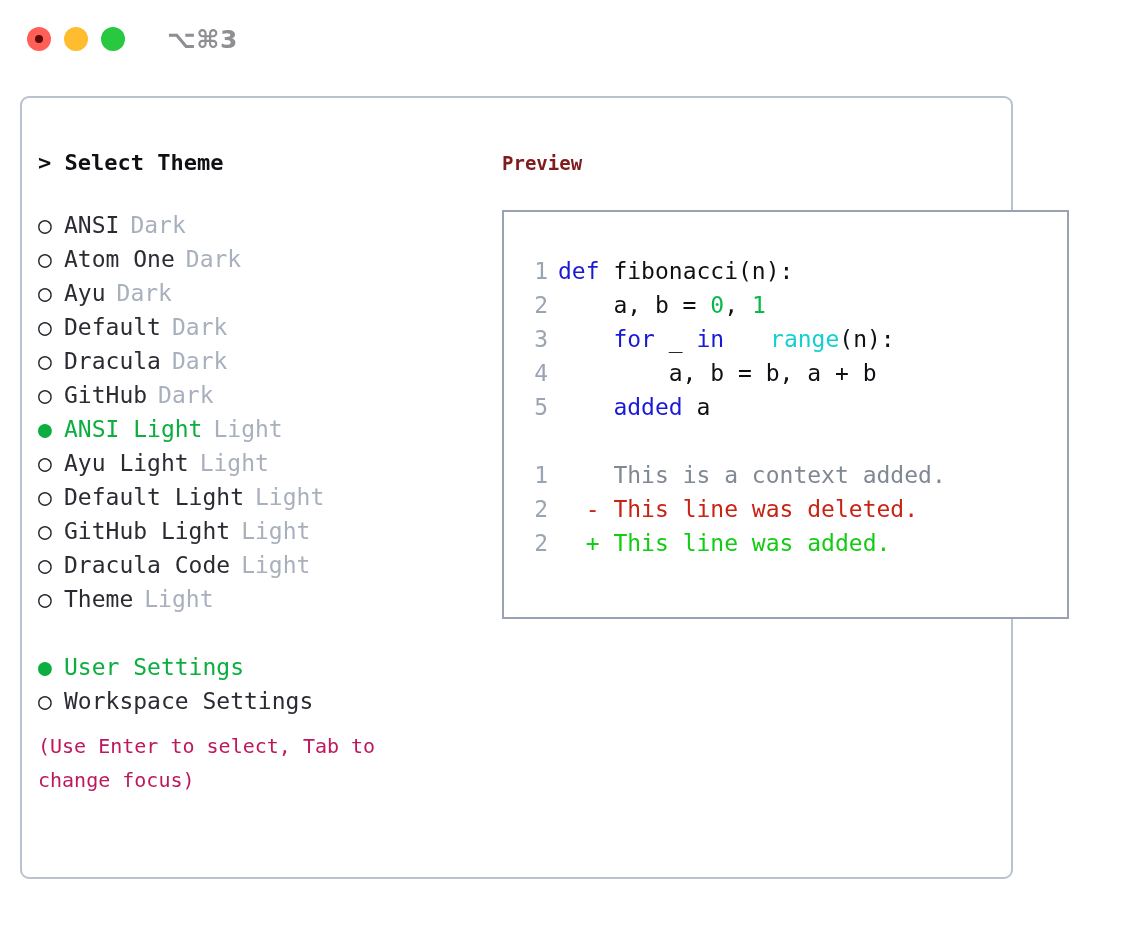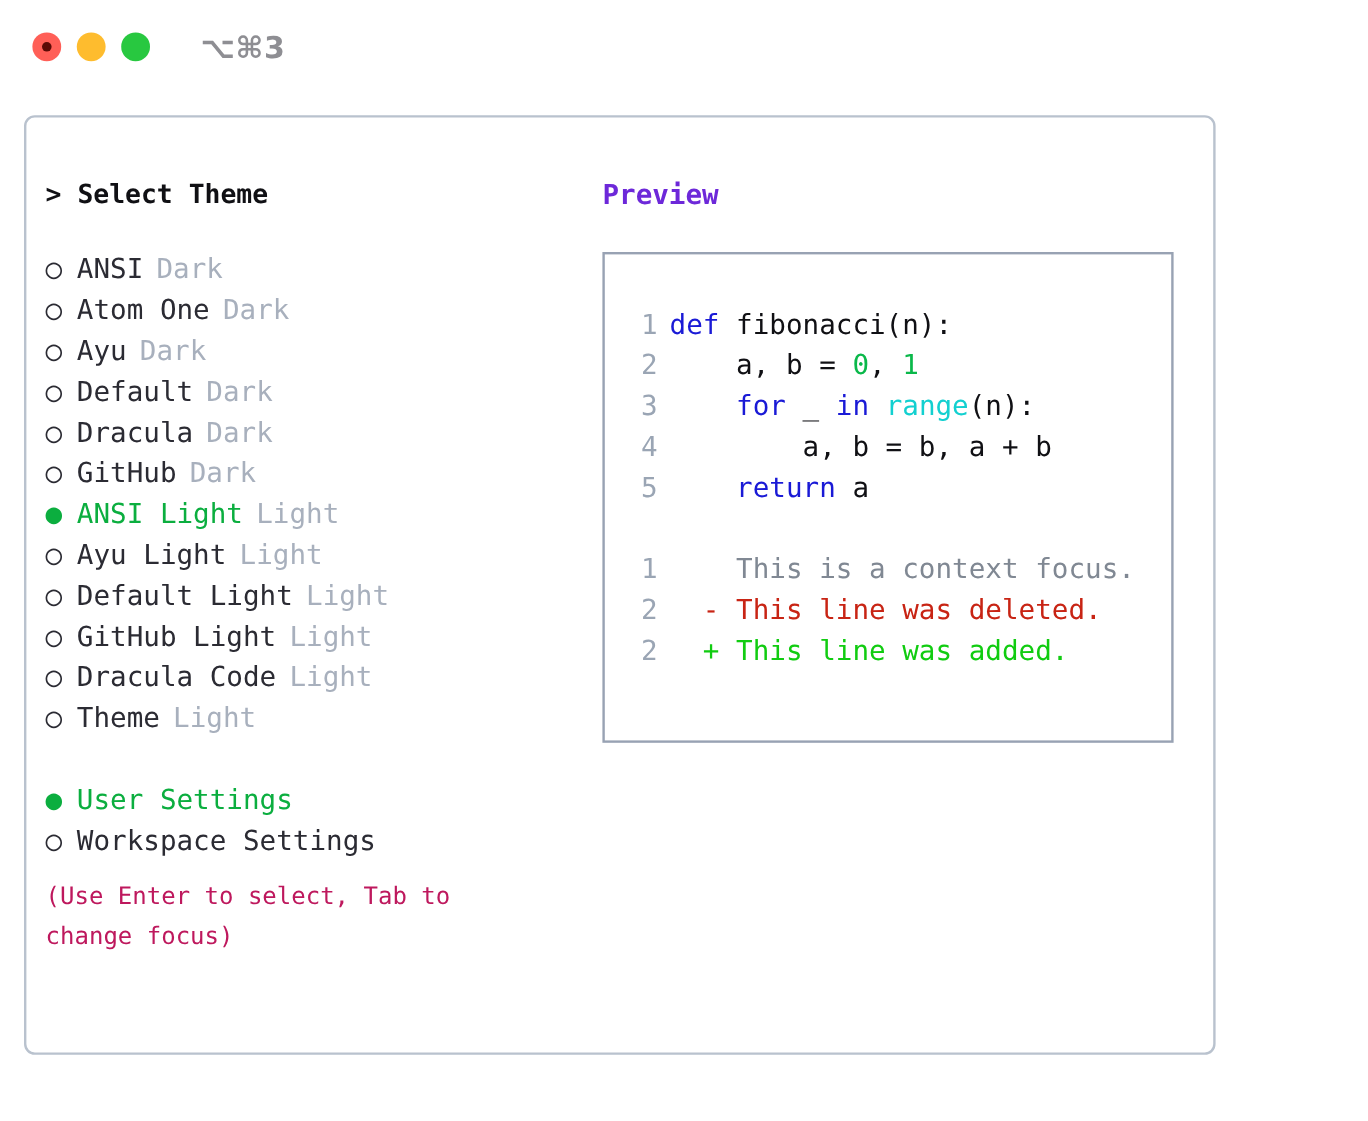--- a/index.html
+++ b/index.html
@@ -140,28 +140,28 @@
   }
 
   
   #right-col {
     position: absolute;
     left: 480px;
     top: 48px;
     width: 500px;
   }
   #preview-title {
-    font-size: 23px;
+    font-size: 19px;
     font-weight: bold;
-    color: #6d28d9;
+    color: #7f1d1d;
     line-height: 34px;
   }
   #preview-box {
     margin-top: 30px;
-    width: 476px;
+    width: 567px;
     height: 409px;
     border: 2px solid #98a2b3;
     box-sizing: border-box;
     background: #ffffff;
     padding: 42px 11px 0 18px;
   }
   .code-line {
     font-size: 23px;
     line-height: 34px;
     height: 34px;
@@ -169,21 +169,21 @@
   }
   .ln {
     display: inline-block;
     width: 26px;
     text-align: right;
     color: #9aa5b4;
     margin-right: 10px;
   }
   .tok-kw   { color: #1a1ad6; }
   .tok-num  { color: #0ab84a; }
-  .tok-fn   { color: #13d0d0; }
+  .tok-fn   { color: #13d0d0; margin-left: 32px; }
   .tok-plain{ color: #101014; }
   .diff-gap { height: 34px; }
   .diff-ctx { color: #808893; }
   .diff-del { color: #c82414; }
   .diff-add { color: #11cc11; }
 </style>
 </head>
 <body>
 
 <div id="window">
@@ -228,25 +228,25 @@
       </div>
 
       <div id="right-col">
         <div id="preview-title">Preview</div>
         <div id="preview-box">
           <div id="code-block">
               <div class="code-line"><span class="ln">1</span><span class="tok-kw">def </span><span class="tok-plain">fibonacci(n):</span></div>
               <div class="code-line"><span class="ln">2</span><span class="tok-plain">    a, b = </span><span class="tok-num">0</span><span class="tok-plain">, </span><span class="tok-num">1</span></div>
               <div class="code-line"><span class="ln">3</span><span class="tok-plain">    </span><span class="tok-kw">for</span><span class="tok-plain"> _ </span><span class="tok-kw">in</span><span class="tok-plain"> </span><span class="tok-fn">range</span><span class="tok-plain">(n):</span></div>
               <div class="code-line"><span class="ln">4</span><span class="tok-plain">        a, b = b, a + b</span></div>
-              <div class="code-line"><span class="ln">5</span><span class="tok-plain">    </span><span class="tok-kw">return</span><span class="tok-plain"> a</span></div>
+              <div class="code-line"><span class="ln">5</span><span class="tok-plain">    </span><span class="tok-kw">added</span><span class="tok-plain"> a</span></div>
             </div>
           <div class="diff-gap"></div>
           <div id="diff-block">
-              <div class="code-line"><span class="ln">1</span><span class="diff-ctx">    </span><span class="diff-ctx">This is a context focus.</span></div>
+              <div class="code-line"><span class="ln">1</span><span class="diff-ctx">    </span><span class="diff-ctx">This is a context added.</span></div>
               <div class="code-line"><span class="ln">2</span><span class="diff-del">  - </span><span class="diff-del">This line was deleted.</span></div>
               <div class="code-line"><span class="ln">2</span><span class="diff-add">  + </span><span class="diff-add">This line was added.</span></div>
             </div>
         </div>
       </div>
 
     </div>
   </div>
 </div>
 

